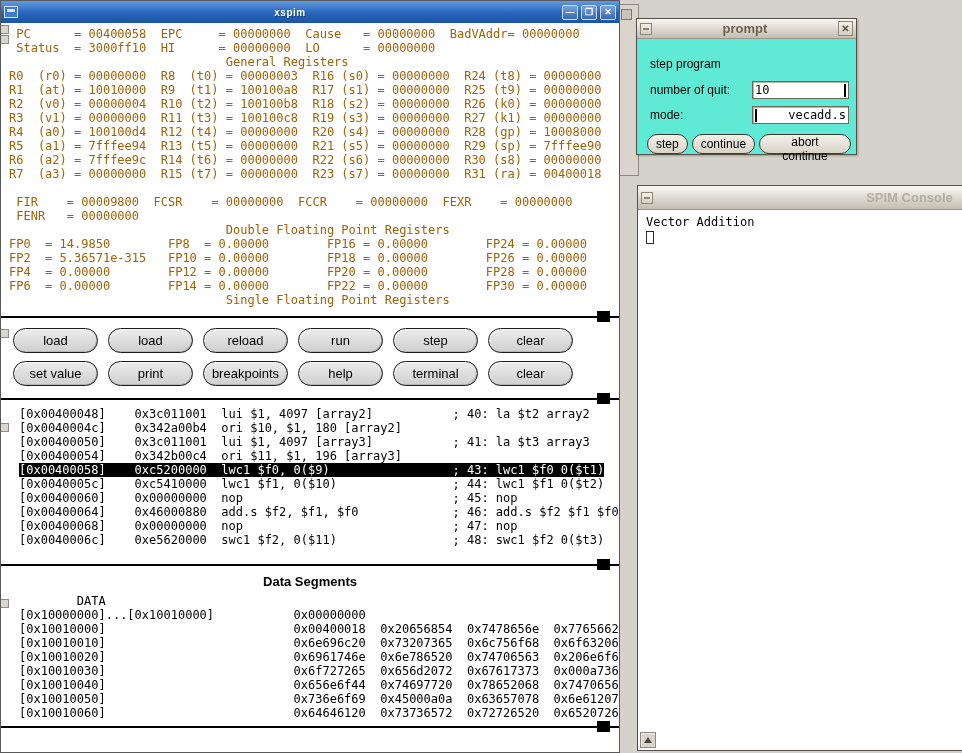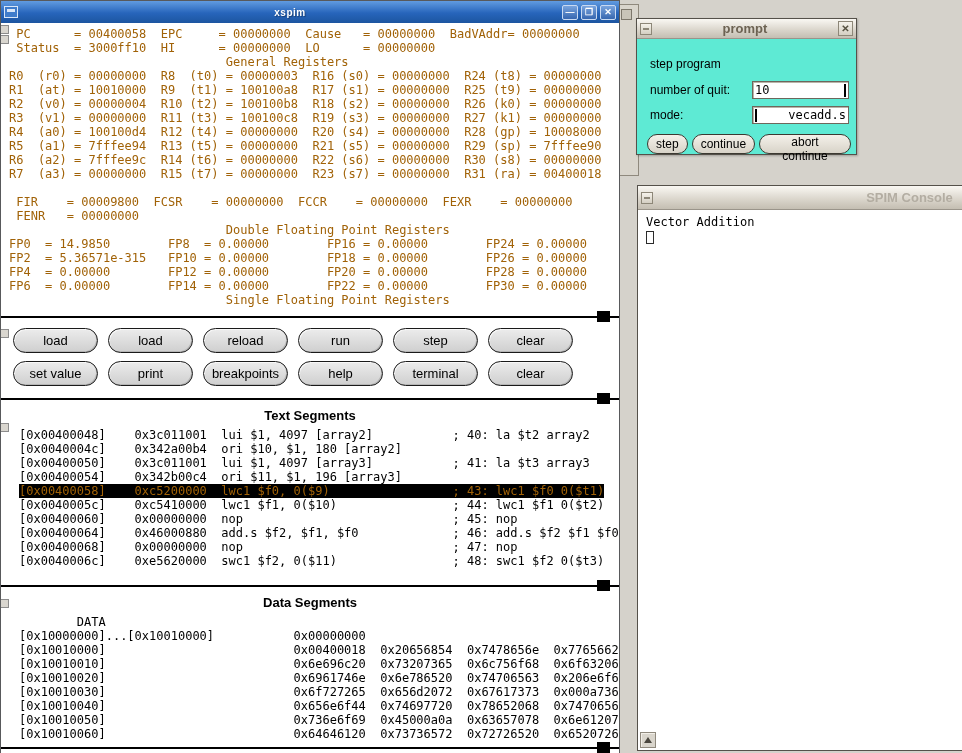--- a/index.html
+++ b/index.html
@@ -29,21 +29,21 @@
   .btn-rows { height:70px; flex:none; padding:5px 0 0 12px; display:flex; flex-direction:column; gap:8px; background:#fff; }
   .btn-row { display:flex; gap:10px; }
   .xbtn { width:85px; height:25px; border:1px solid #1a1a1a; border-radius:13px; background:linear-gradient(to bottom,#ececec,#cfcfcf); box-shadow:inset 1px 1px 0 #f8f8f8, inset -1px -1px 0 #b5b5b5; font:13px "Liberation Sans",sans-serif; color:#000; cursor:default; }
 
   .section-header { height:21px; line-height:21px; flex:none; text-align:center; font-weight:bold; font-size:13px; background:#fff; }
 
   .seg-pane { flex:none; font:12px/14px "DejaVu Sans Mono",monospace; white-space:pre; overflow:hidden; padding:2px 0 0 18px; background:#fff; color:#000; }
   .text-seg { height:154px; }
   .data-seg { height:129px; }
   .seg-line { white-space:pre; }
-  .seg-line.hl { background:#000; color:#a16207; width:max-content; }
+  .seg-line.hl { background:#000; color:#ffffff; width:max-content; }
 
   .grip-left { position:absolute; left:0; width:8px; height:9px; background:#d9d6cf; border:1px solid #8c8c8c; border-left:none; z-index:3; }
   .g1 { top:24px; } .g2 { top:34px; } .g3 { top:328px; } .g4 { top:422px; } .g5 { top:598px; }
 
   
   .titlebar-g { height:20px; flex:none; background:linear-gradient(to bottom,#faf8f3,#d9d4ca 60%,#c4beb2); border-bottom:1px solid #9a948a; display:flex; align-items:center; padding:0 3px; gap:3px; }
   .g-icon { width:12px; height:12px; border:1px solid #8d8778; background:linear-gradient(to bottom,#f5f2ea,#d4cfc3); position:relative; flex:none; }
   .g-icon::after { content:""; position:absolute; left:2px; top:4px; right:2px; height:2px; background:#8d8778; }
   .g-title { flex:1; text-align:center; font-weight:bold; font-size:13px; color:#6d6353; }
   .g-title.inactive { color:#b3ada2; }
@@ -129,21 +129,20 @@
           <button class="xbtn">help</button>
           <button class="xbtn">terminal</button>
           <button class="xbtn">clear</button>
         </div>
     </div>
 
     <div class="separator">
         <div class="sep-grip"></div>
       </div>
 
-    <div class="section-header">Text Segments</div>
     <div class="seg-pane text-seg"><div class="seg-line">[0x00400048]    0x3c011001  lui $1, 4097 [array2]           ; 40: la $t2 array2</div><div class="seg-line">[0x0040004c]    0x342a00b4  ori $10, $1, 180 [array2]</div><div class="seg-line">[0x00400050]    0x3c011001  lui $1, 4097 [array3]           ; 41: la $t3 array3</div><div class="seg-line">[0x00400054]    0x342b00c4  ori $11, $1, 196 [array3]</div><div class="seg-line hl">[0x00400058]    0xc5200000  lwc1 $f0, 0($9)                 ; 43: lwc1 $f0 0($t1)</div><div class="seg-line">[0x0040005c]    0xc5410000  lwc1 $f1, 0($10)                ; 44: lwc1 $f1 0($t2)</div><div class="seg-line">[0x00400060]    0x00000000  nop                             ; 45: nop</div><div class="seg-line">[0x00400064]    0x46000880  add.s $f2, $f1, $f0             ; 46: add.s $f2 $f1 $f0</div><div class="seg-line">[0x00400068]    0x00000000  nop                             ; 47: nop</div><div class="seg-line">[0x0040006c]    0xe5620000  swc1 $f2, 0($11)                ; 48: swc1 $f2 0($t3)</div></div>
 
     <div class="separator">
         <div class="sep-grip"></div>
       </div>
 
     <div class="section-header">Data Segments</div>
     <pre class="seg-pane data-seg">        DATA
 [0x10000000]...[0x10010000]           0x00000000
 [0x10010000]                          0x00400018  0x20656854  0x7478656e  0x77656620

